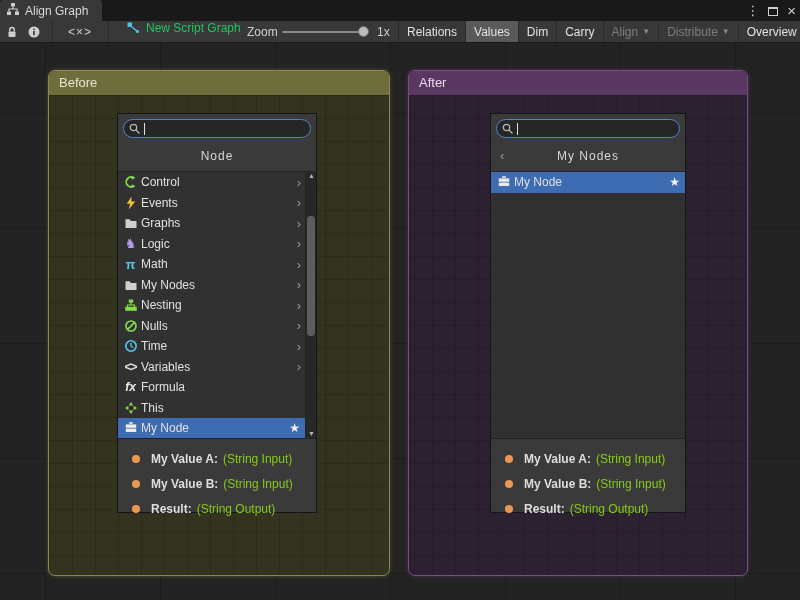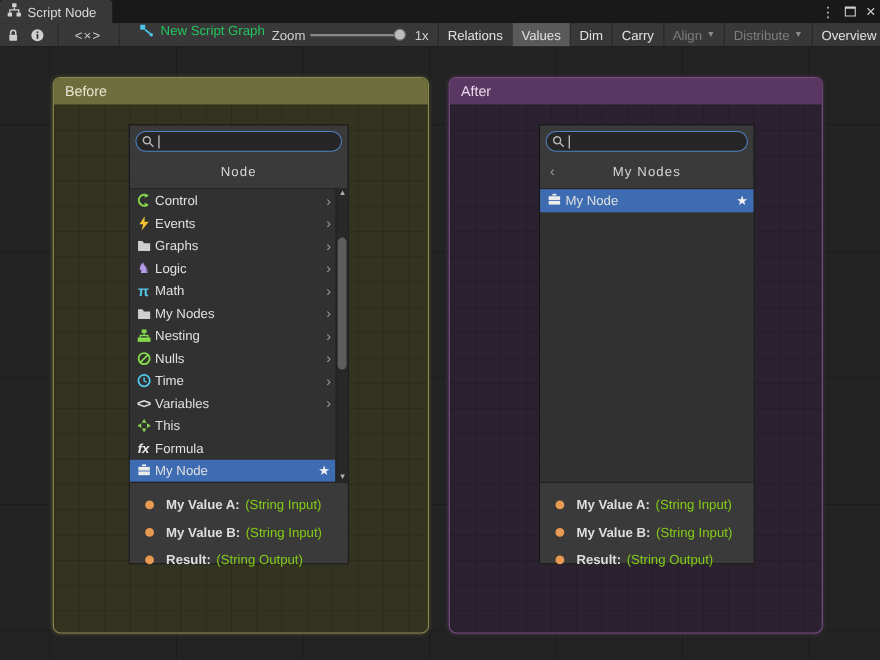--- a/index.html
+++ b/index.html
@@ -92,21 +92,21 @@
   <div class="tabbar">
     <div class="tab">
       <span>
         <svg width="14" height="14" viewBox="0 0 14 14">
           <rect x="5" y="1" width="4" height="3.5" fill="#cfcfcf"></rect>
           <rect x="1" y="9.5" width="4" height="3.5" fill="#cfcfcf"></rect>
           <rect x="9" y="9.5" width="4" height="3.5" fill="#cfcfcf"></rect>
           <path d="M7 4.5 v2.5 M3 9.5 V7 h8 v2.5" stroke="#cfcfcf" stroke-width="1.2" fill="none"></path>
         </svg>
       </span>
-      <span>Script Node</span>
+      <span>Align Graph</span>
     </div>
     <div class="wincontrols">
       <span class="wc-menu">⋮</span>
       <span><span class="maxbox"></span></span>
       <span class="wc-close">×</span>
     </div>
   </div>
 
   <div class="toolbar">
     <div class="tbtn" style="left:2px; width:20px;">
@@ -272,33 +272,33 @@
           </span>
           <span class="rlb">Time</span>
           <span class="rch">›</span>
         </div>
         <div class="row">
           <span class="ric tglyph">&lt;&gt;</span>
           <span class="rlb">Variables</span>
           <span class="rch">›</span>
         </div>
         <div class="row">
+          <span class="ric fxglyph">fx</span>
+          <span class="rlb">Formula</span>
+        </div>
+        <div class="row">
           <span class="ric">
             <svg width="14" height="14" viewBox="0 0 14 14">
               <polygon points="7,1 9.2,4.4 4.8,4.4" fill="#86d94c"></polygon>
               <polygon points="7,13 9.2,9.6 4.8,9.6" fill="#86d94c"></polygon>
               <polygon points="1,7 4.4,4.8 4.4,9.2" fill="#86d94c"></polygon>
               <polygon points="13,7 9.6,4.8 9.6,9.2" fill="#86d94c"></polygon>
             </svg>
           </span>
           <span class="rlb">This</span>
-        </div>
-        <div class="row">
-          <span class="ric fxglyph">fx</span>
-          <span class="rlb">Formula</span>
         </div>
         <div class="row sel">
           <span class="ric">
             <svg width="14" height="14" viewBox="0 0 14 14">
               <rect x="5.2" y="1.2" width="3.6" height="1.6" fill="#ececec"></rect>
               <rect x="1.8" y="3.4" width="10.4" height="3.4" fill="#ececec"></rect>
               <rect x="1.8" y="7.6" width="10.4" height="3.4" fill="#ececec"></rect>
             </svg>
           </span>
           <span class="rlb">My Node</span>

